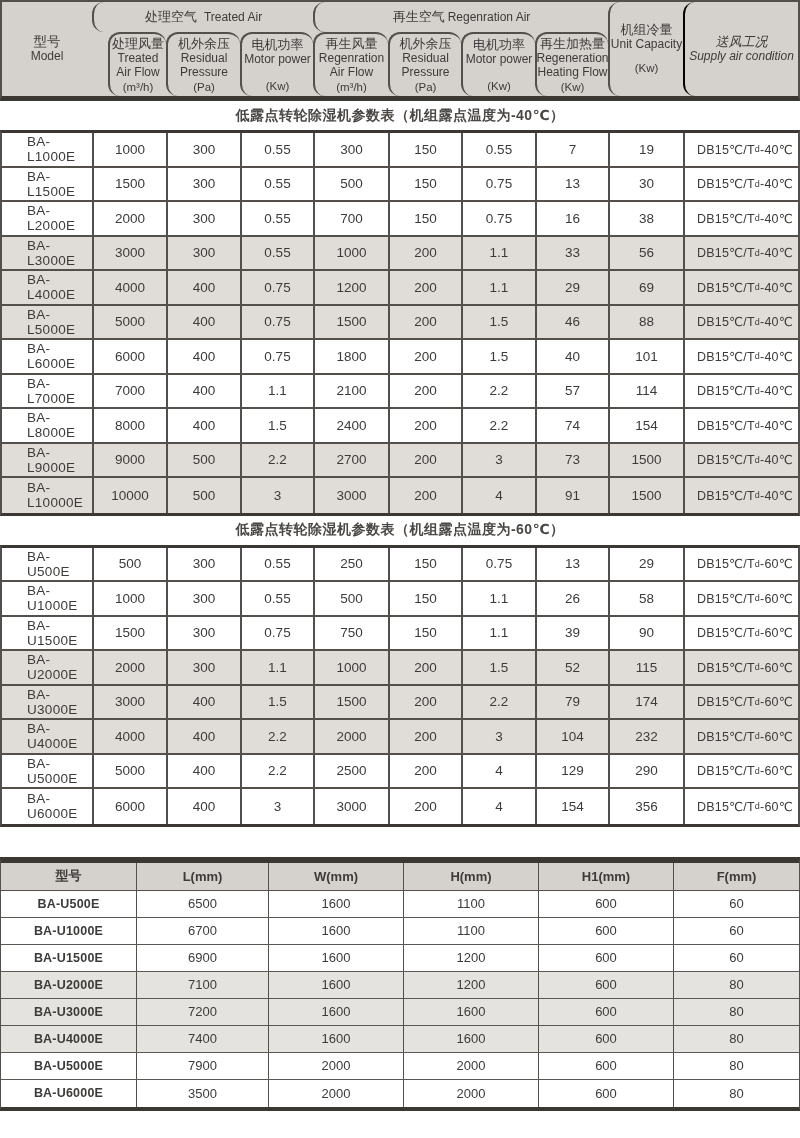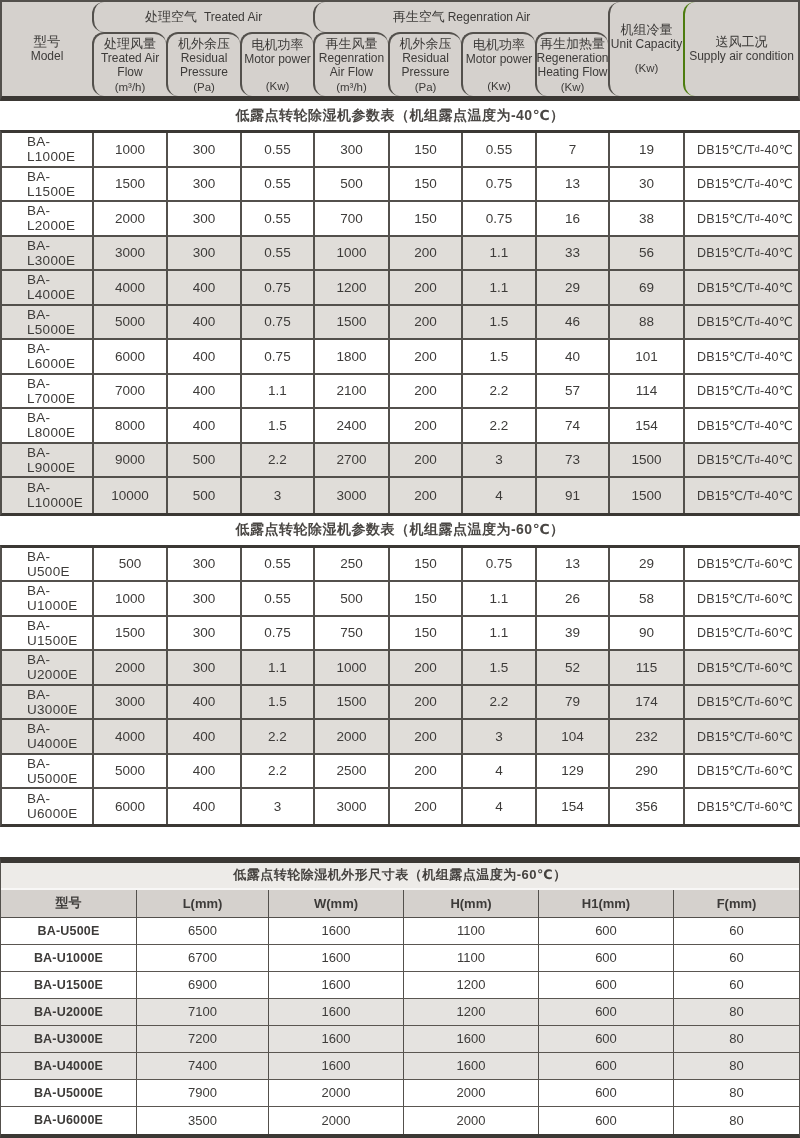--- a/index.html
+++ b/index.html
@@ -29,23 +29,23 @@
   .hcell .zh{font-size:13px;}
   .hcell .en{font-size:12px;}
   .hcell .unit{font-size:11.5px;margin-top:1px;}
   .gap-before-unit .unit{margin-top:13px;}
   .model-hcell{grid-column:1;grid-row:1/3;}
   .model-hcell .zh{font-size:13.5px;}
   .group1{grid-column:2/5;grid-row:1;flex-direction:row;gap:7px;border-left:2px solid #53504c;}
   .group2{grid-column:5/9;grid-row:1;flex-direction:row;gap:3px;border-left:2px solid #53504c;}
   .unit-hcell{grid-column:9;grid-row:1/3;border-left:2px solid #53504c;}
   .unit-hcell .unit{margin-top:10px;}
-  .supply-hcell{grid-column:10;grid-row:1/3;border-left:2px solid #4d7c0f;}
+  .supply-hcell{grid-column:10;grid-row:1/3;border-left:2px solid #000000;font-style:italic;}
   .hsub{grid-row:2;border-left:2px solid #53504c;border-top:2px solid #53504c;}
-  .sc1{grid-column:2;border-left:2px solid #53504c;}
+  .sc1{grid-column:2;border-left:2px solid #53504c;margin-left:16px;}
   .sc2{grid-column:3;}.sc3{grid-column:4;}.sc4{grid-column:5;}
   .sc5{grid-column:6;}.sc6{grid-column:7;}.sc7{grid-column:8;}
 
   
   .section-title{
     height:29px;display:flex;align-items:center;justify-content:center;
     font-size:14px;font-weight:bold;color:#4a4744;background:#ffffff;
     letter-spacing:0.5px;
   }
 
@@ -483,21 +483,20 @@
           <span>DB15℃/T</span>
           <sub>d</sub>
           <span>-60℃</span>
         </div>
       </div>
     </div>
 
   <div class="white-gap"></div>
 
   <div class="dim-table">
-    <div class="dim-title">低露点转轮除湿机外形尺寸表（机组露点温度为-60℃）</div>
     <div class="dim-header">
         <div class="dcell">型号</div>
         <div class="dcell">L(mm)</div>
         <div class="dcell">W(mm)</div>
         <div class="dcell">H(mm)</div>
         <div class="dcell">H1(mm)</div>
         <div class="dcell">F(mm)</div>
       </div>
     <div>
         <div class="drow">

